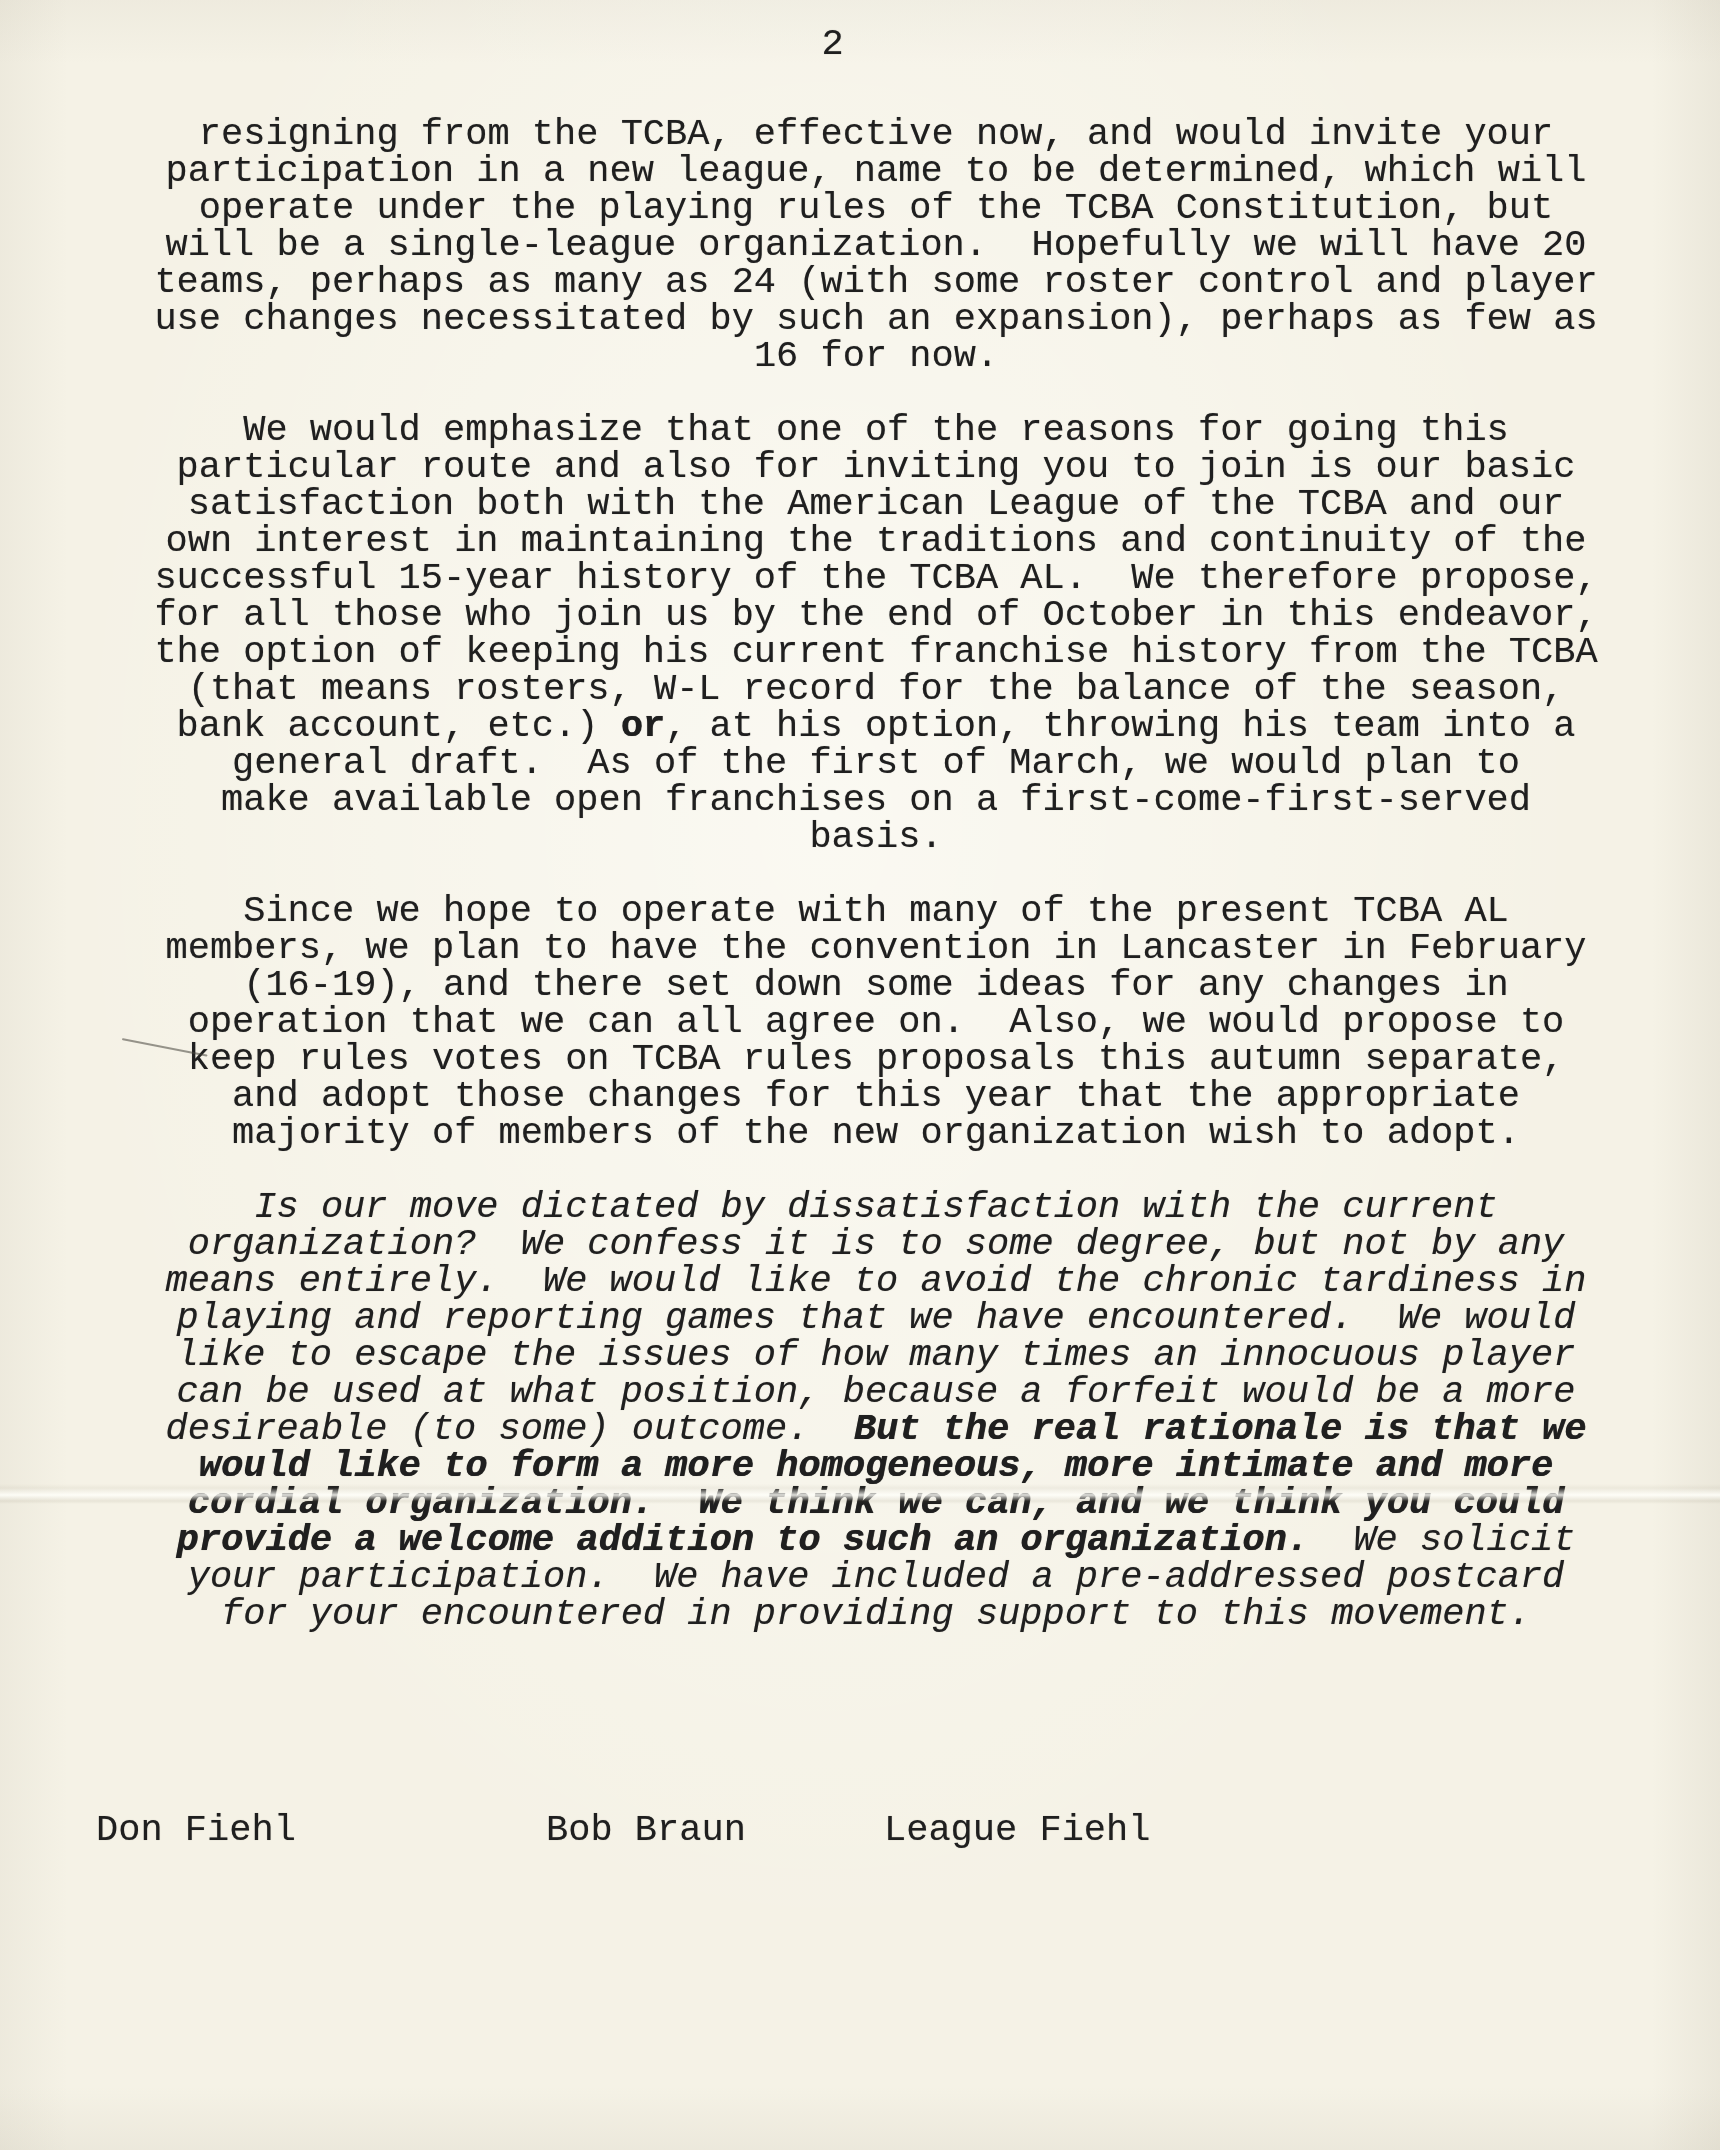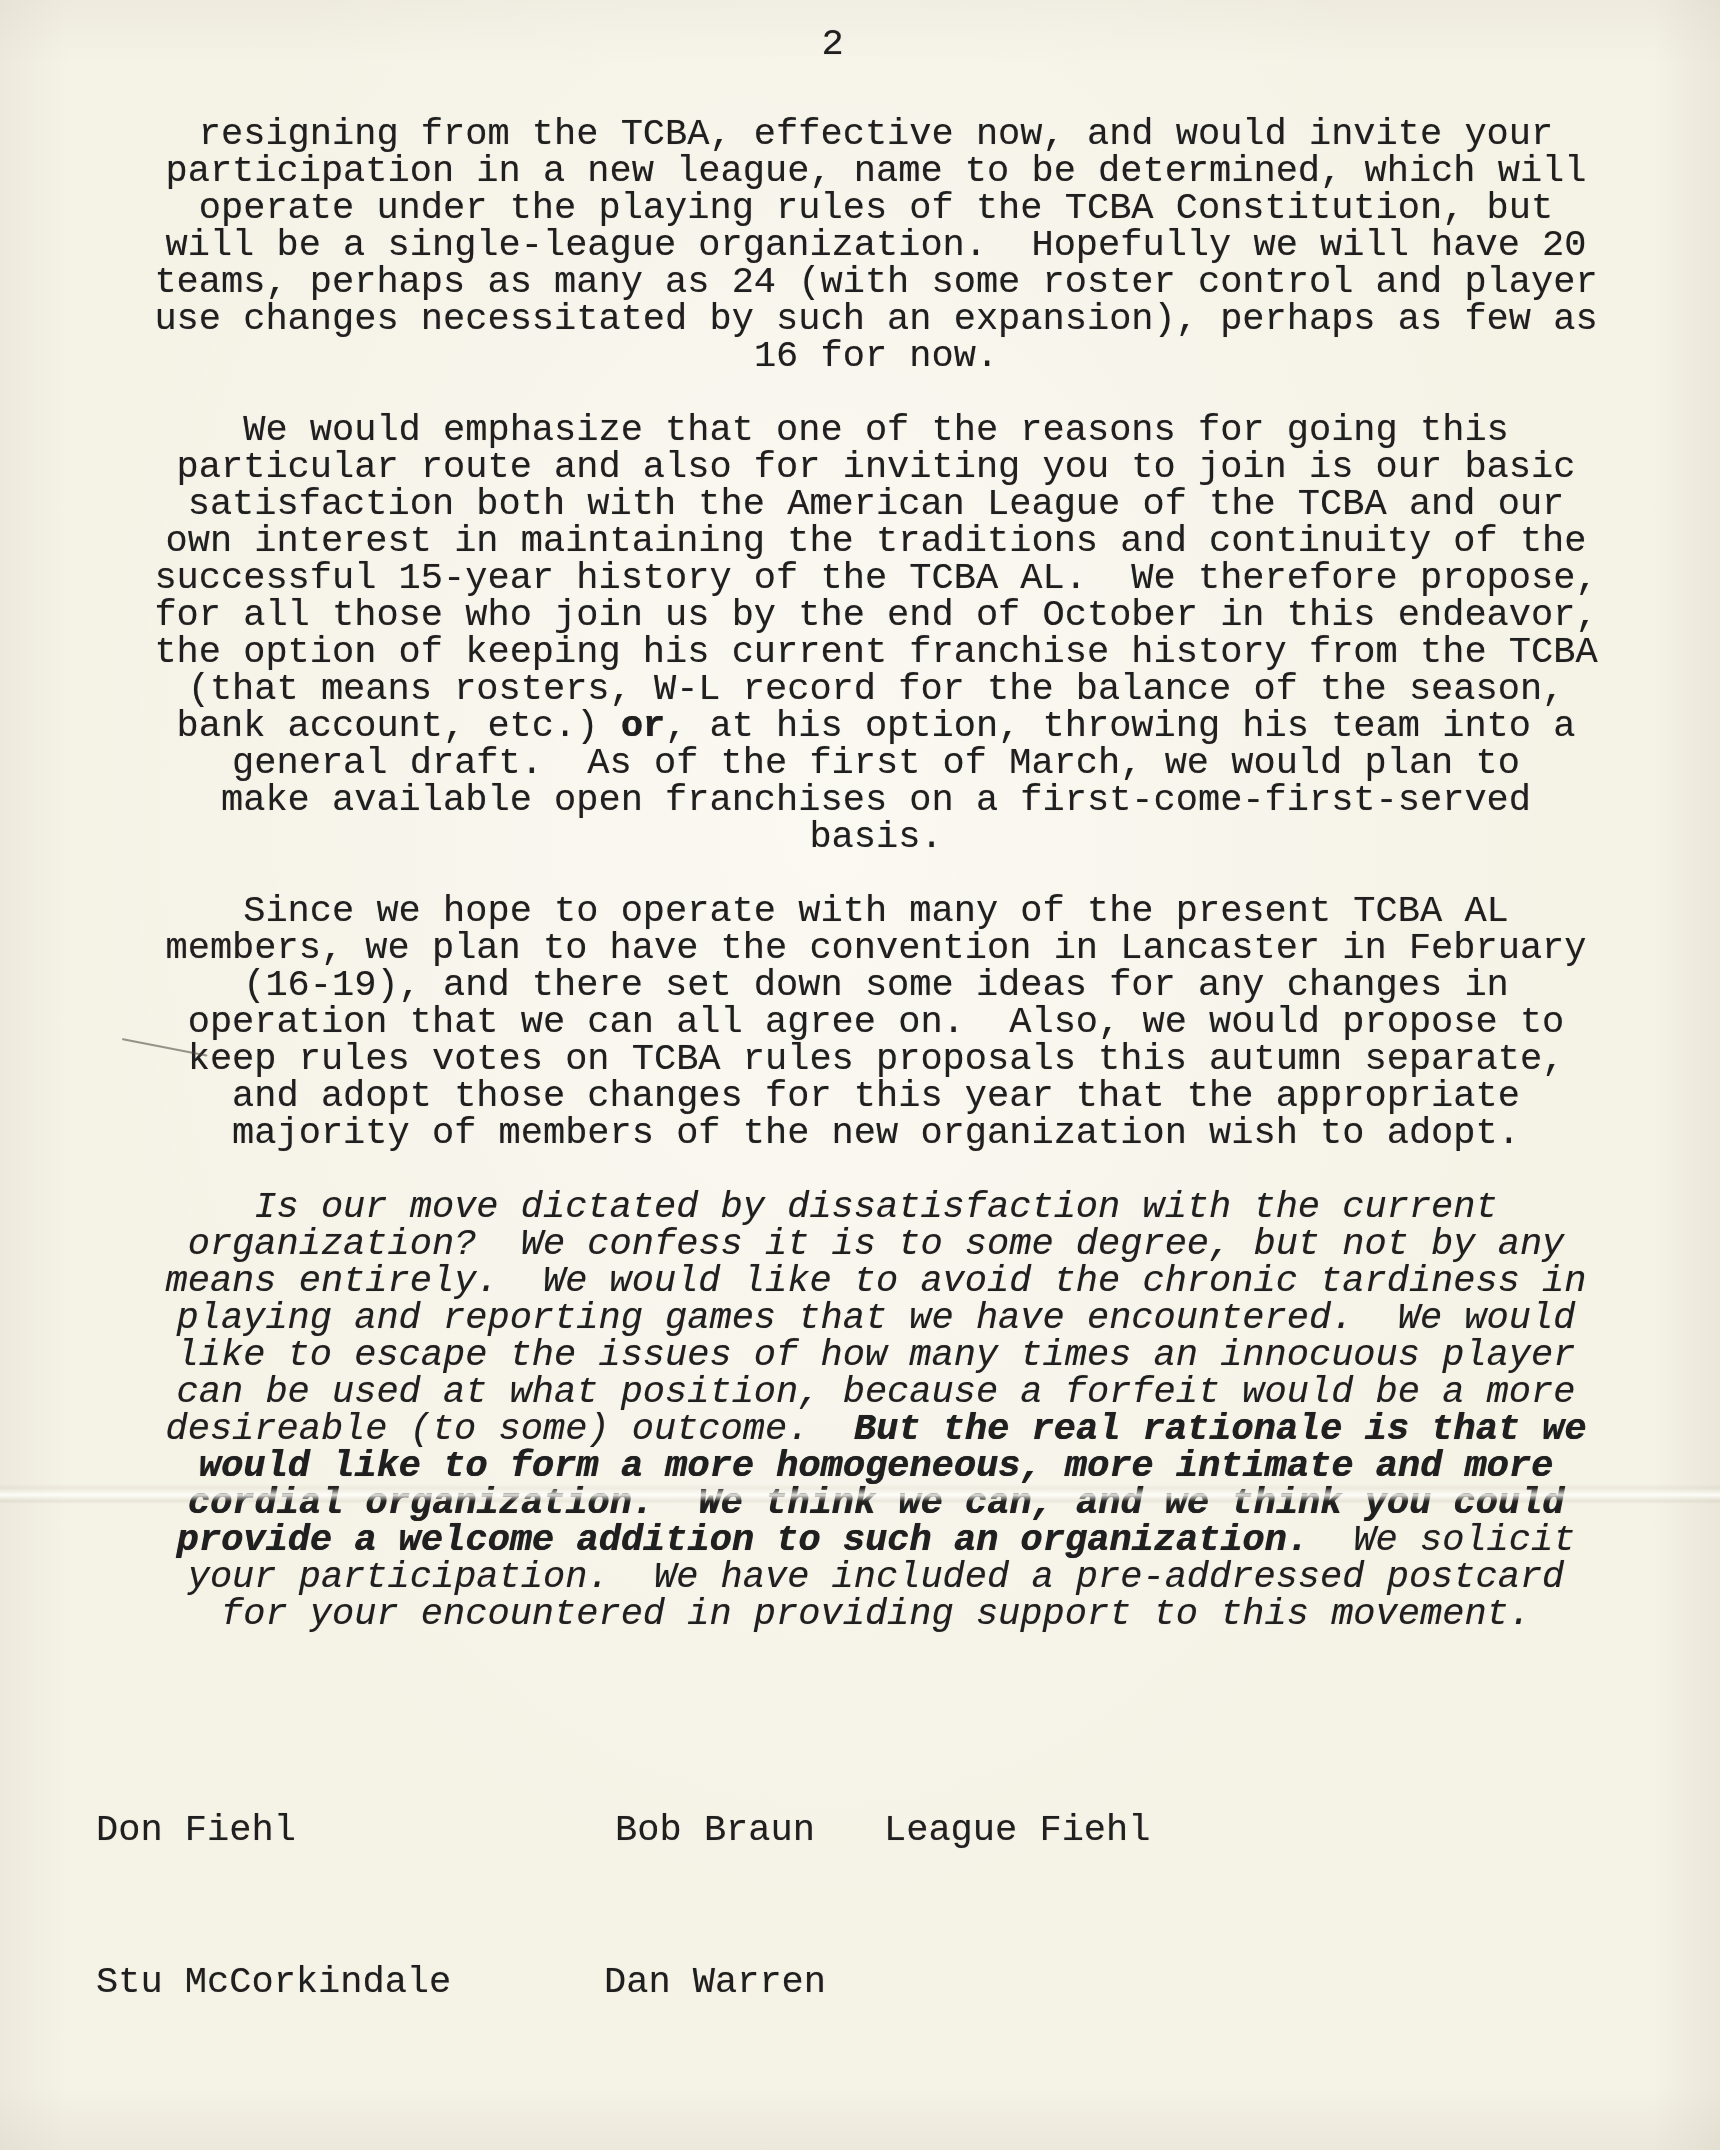--- a/index.html
+++ b/index.html
@@ -58,21 +58,21 @@
   }
   .sig-row {
     font-size: 37px;
     line-height: 37px;
     white-space: pre;
     text-shadow: 0 0 0.8px rgba(25,25,25,0.42);
   }
   .sig-row + .sig-row { margin-top: 115px; }
   .sig-row .sig-name { display: inline-block; }
   .sig-row .c0 { width: 450px; }
-  .sig-row .c1 { width: 338px; text-align: center; }
+  .sig-row .c1 { width: 338px; }
   .paper-crease {
     position: absolute;
     left: 0;
     top: 1484px;
     width: 100%;
     height: 20px;
     background: linear-gradient(180deg,
       rgba(120,110,85,0.00) 0%,
       rgba(120,110,85,0.07) 20%,
       rgba(255,255,250,0.85) 55%,
@@ -136,19 +136,18 @@
 would like to form a more homogeneous, more intimate and more
 cordial organization.  We think we can, and we think you could
 provide a welcome addition to such an organization.</span><span>  We solicit
 your participation.  We have included a pre-addressed postcard
 for your encountered in providing support to this movement.</span></p>
       </div>
   </div>
 
   <div class="signatures">
       <div class="sig-row"><span class="sig-name c0">Don Fiehl</span><span class="sig-name c1">Bob Braun</span><span class="sig-name c2">League Fiehl</span></div>
-      <div class="sig-row"><span class="sig-name c0">Stu McCorkindale</span><span class="sig-name c1">Dan Warren</span></div>
     </div>
 
   <div class="paper-crease"></div>
   <div class="stray-mark"></div>
 </div>
 
 
 </body></html>

